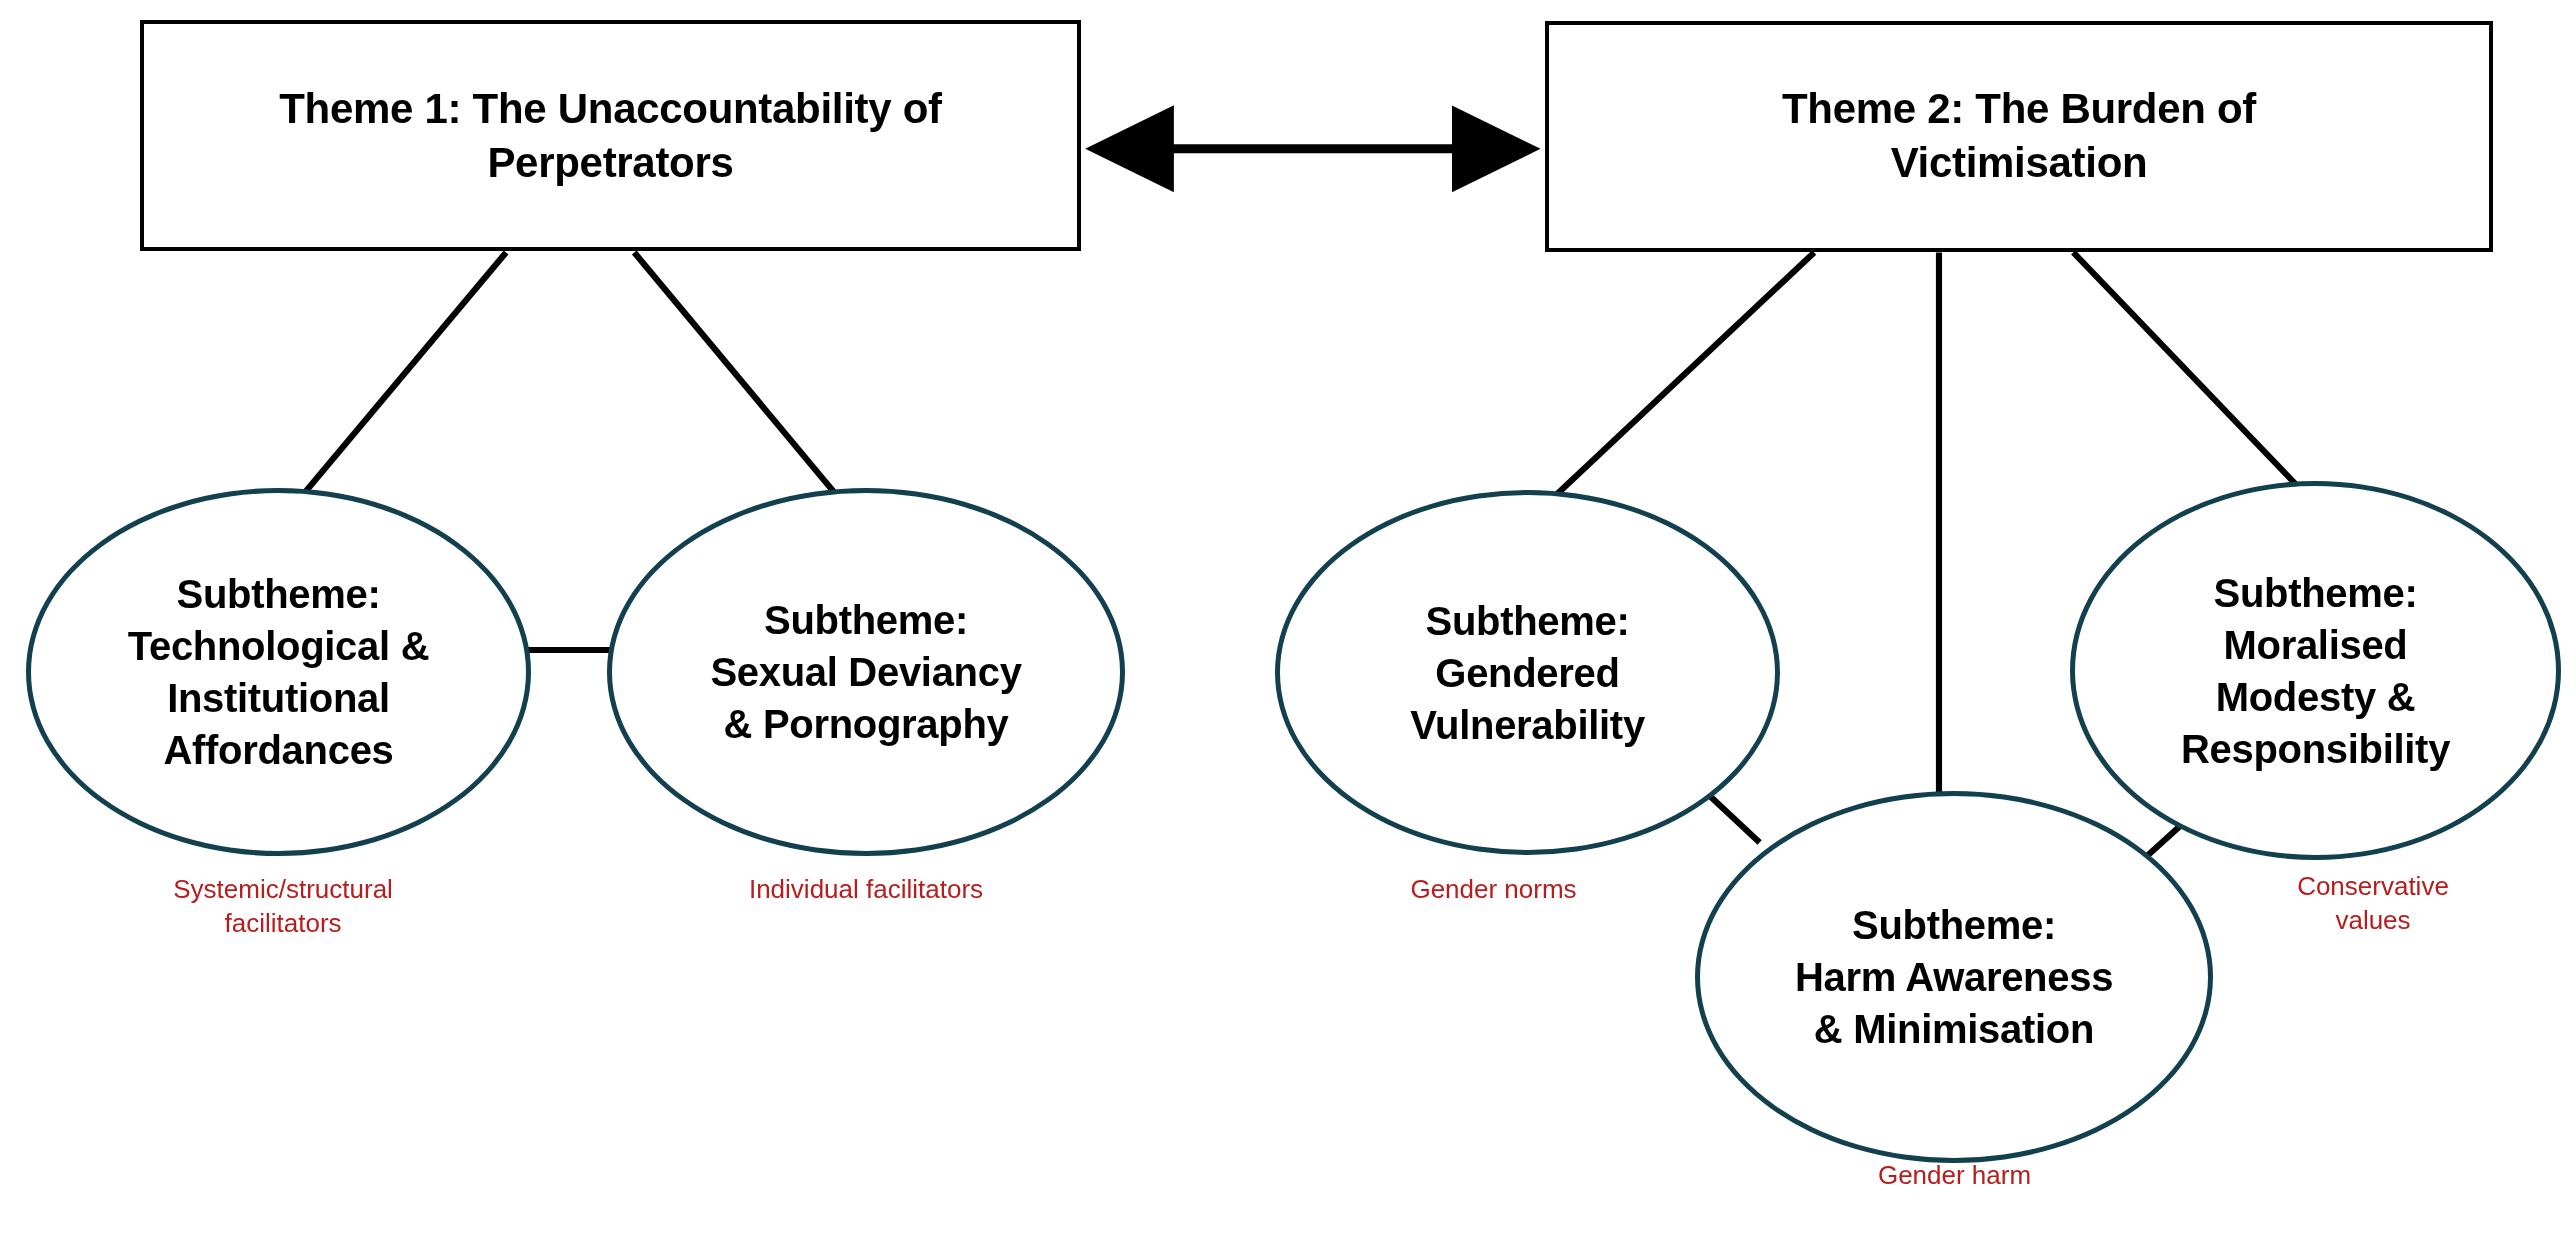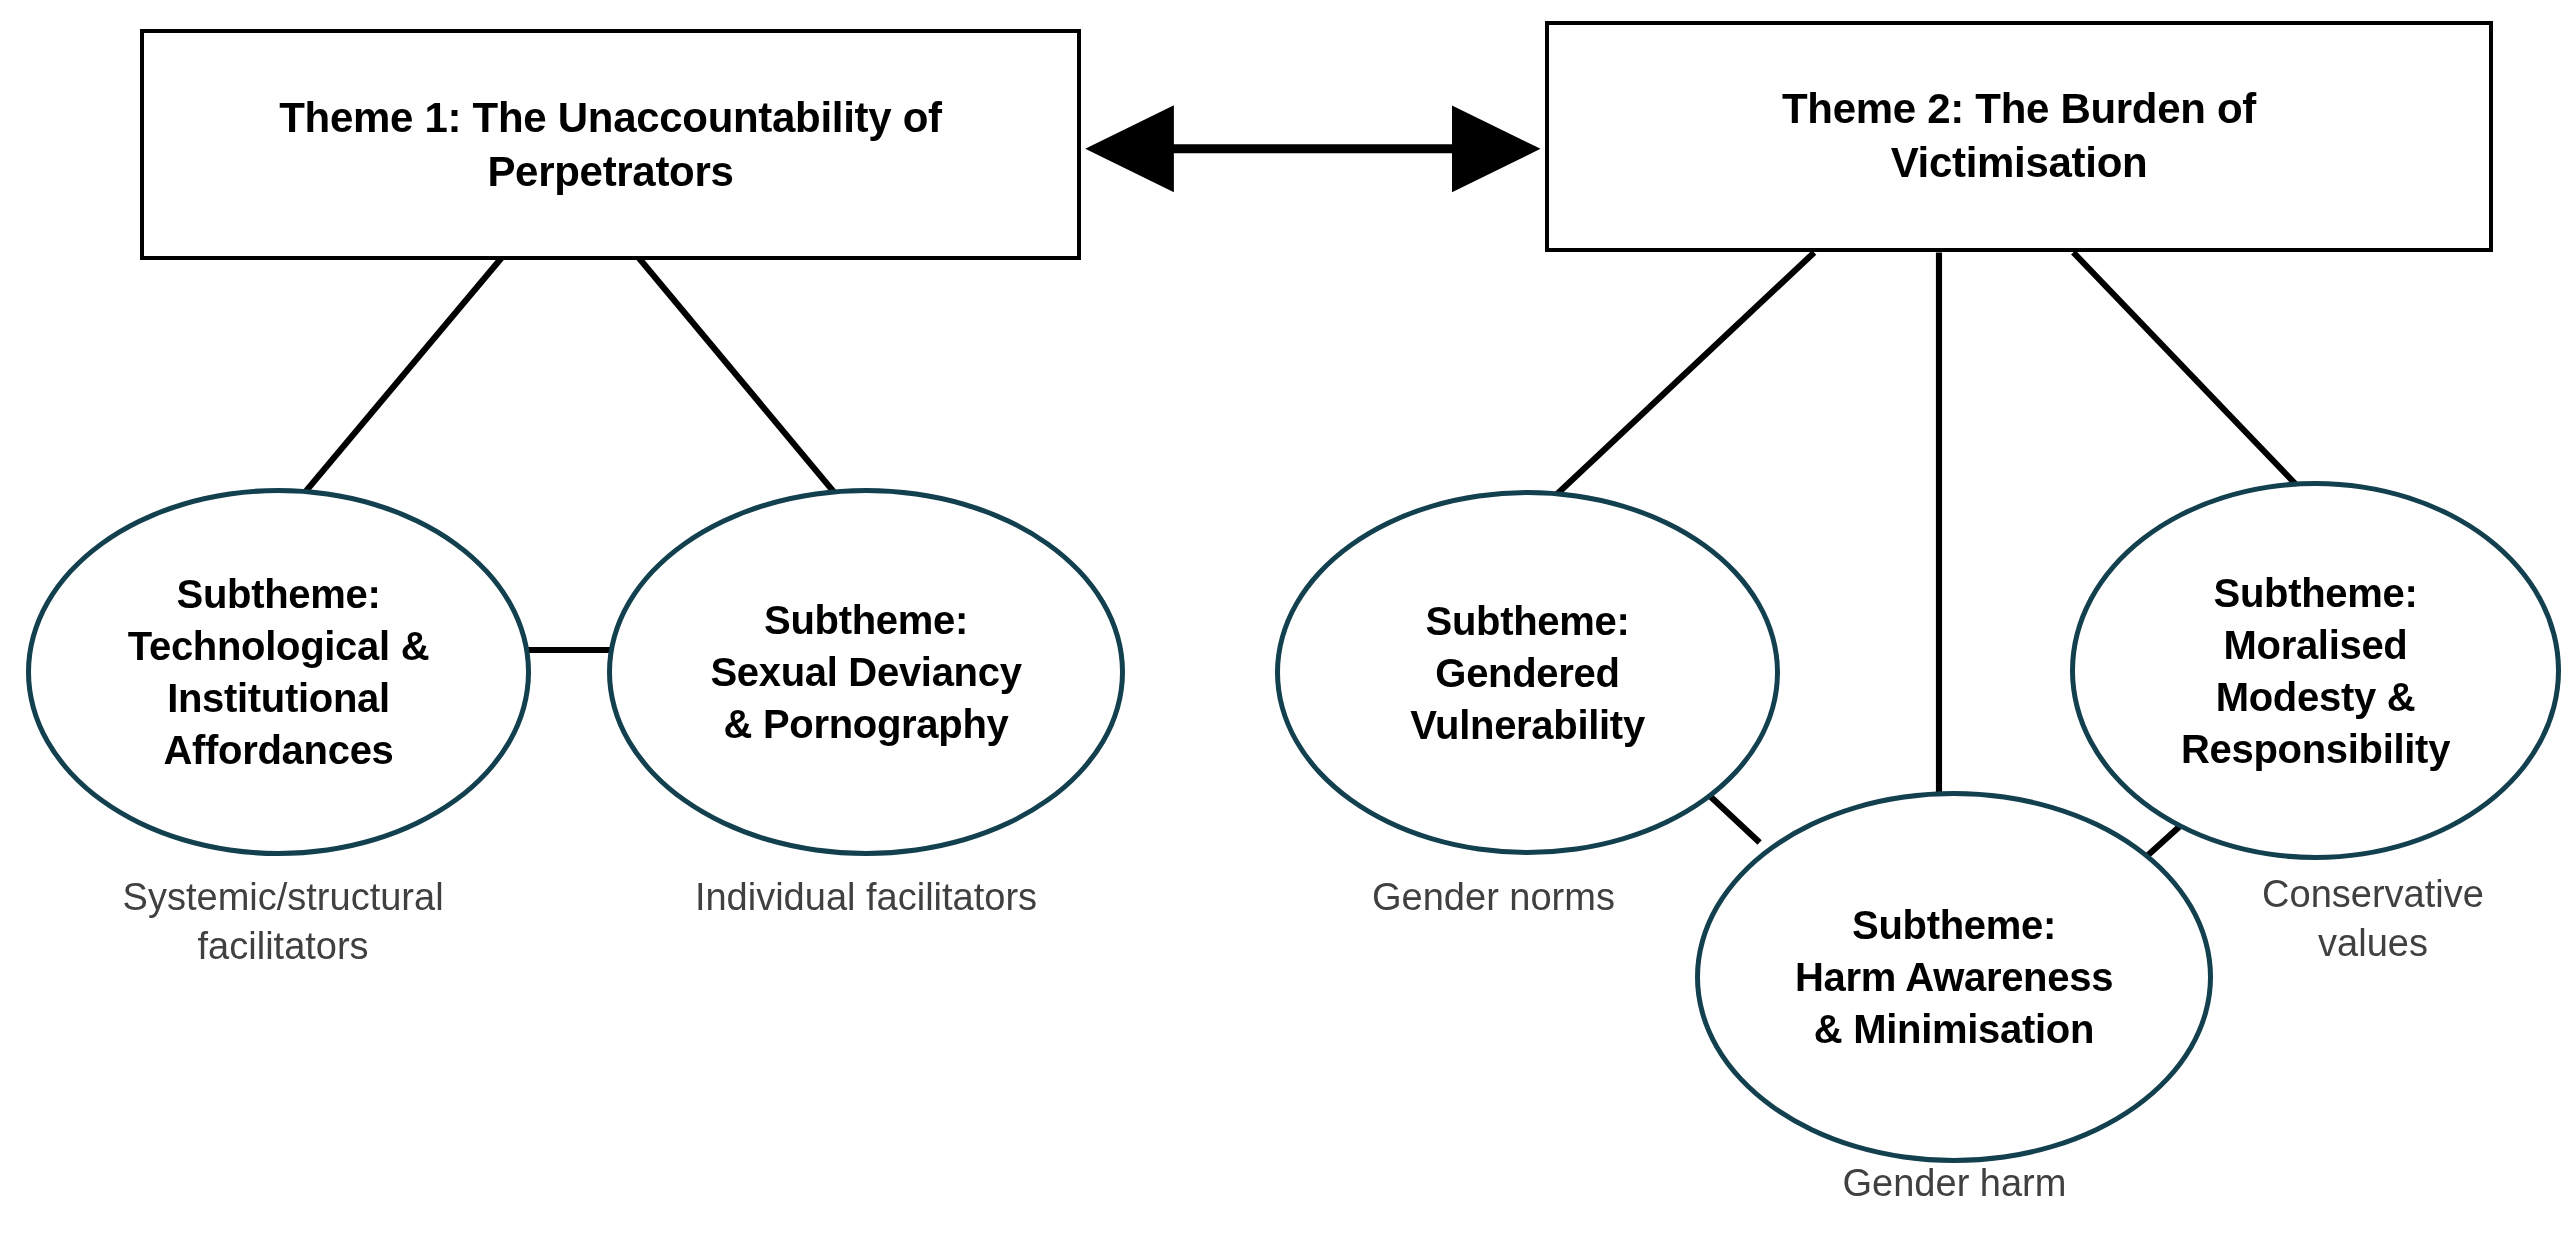--- a/index.html
+++ b/index.html
@@ -40,21 +40,21 @@
     text-align: center;
     z-index: 4;
   }
   .theme-box .label {
     font-weight: bold;
     font-size: 42px;
     line-height: 1.28;
     letter-spacing: -0.3px;
     padding: 0 31px;
   }
-  #theme-1 { left: 140px;  top: 29px; width: 941px; height: 231px; }
+  #theme-1 { left: 140px;  top: 20px; width: 941px; height: 231px; }
   #theme-2 { left: 1545px; top: 20.5px; width: 948px; height: 231px; }
   #theme-1 .label { max-width: 880px; }
   #theme-2 .label { max-width: 737px; }
 
   
   .ellipse {
     position: absolute;
     box-sizing: border-box;
     border: 5.5px solid #12404f;
     border-radius: 50%;
@@ -81,24 +81,24 @@
 
   #sub-tech .label      { max-width: 416px; }
   #sub-sexual .label    { max-width: 436px; }
   #sub-gendered .label  { max-width: 382px; }
   #sub-moralised .label { max-width: 436px; }
   #sub-harm .label      { max-width: 464px; }
 
   
   .caption {
     position: absolute;
-    font-size: 38px;
+    font-size: 26px;
     line-height: 1.30;
     font-weight: normal;
-    color: #404040;
+    color: #b91c1c;
     text-align: center;
     white-space: pre-line;
     z-index: 3;
   }
   #cap-systemic     { left: 13.6px;   top: 873px; width: 539px; }
   #cap-individual   { left: 610px;  top: 873px; width: 512px; }
   #cap-gender-norms { left: 1282px; top: 873px; width: 423px; }
   #cap-conservative { left: 2182px; top: 870px; width: 382px; }
   #cap-victim-harm  { left: 1743px; top: 1159px; width: 423px; }
 </style>

